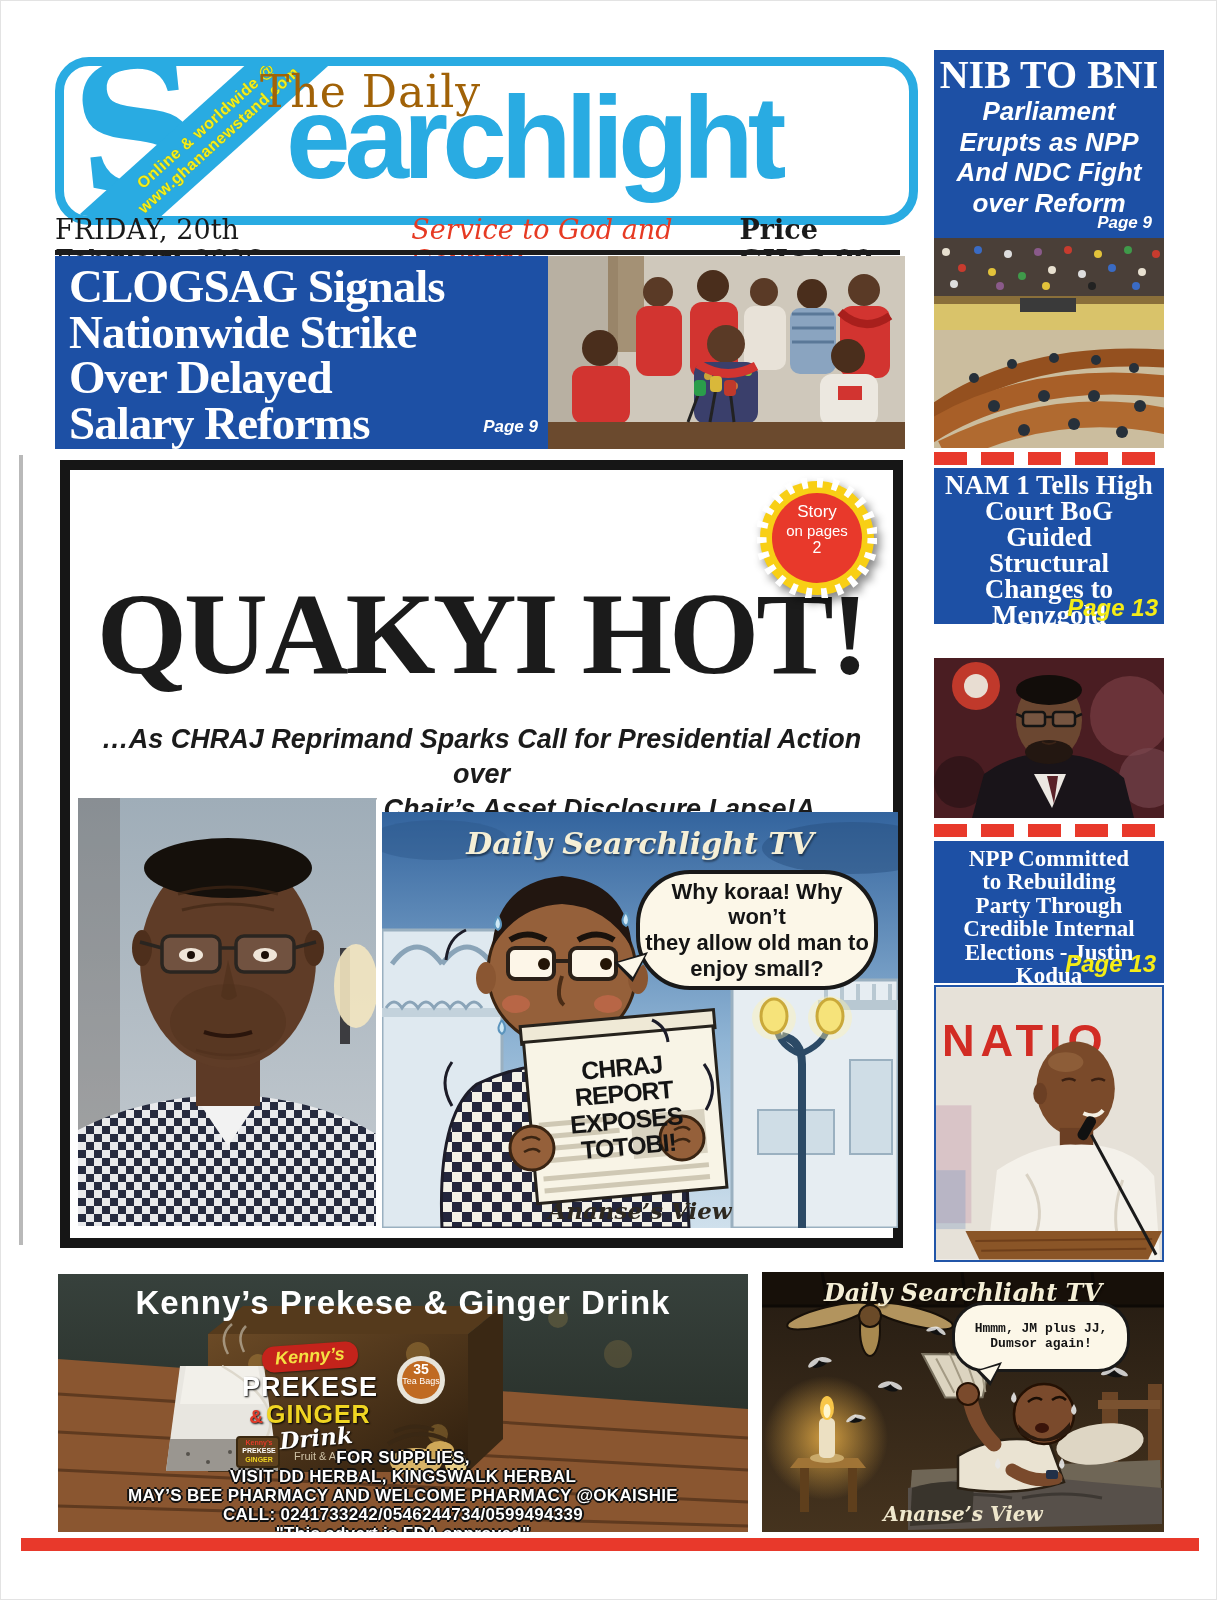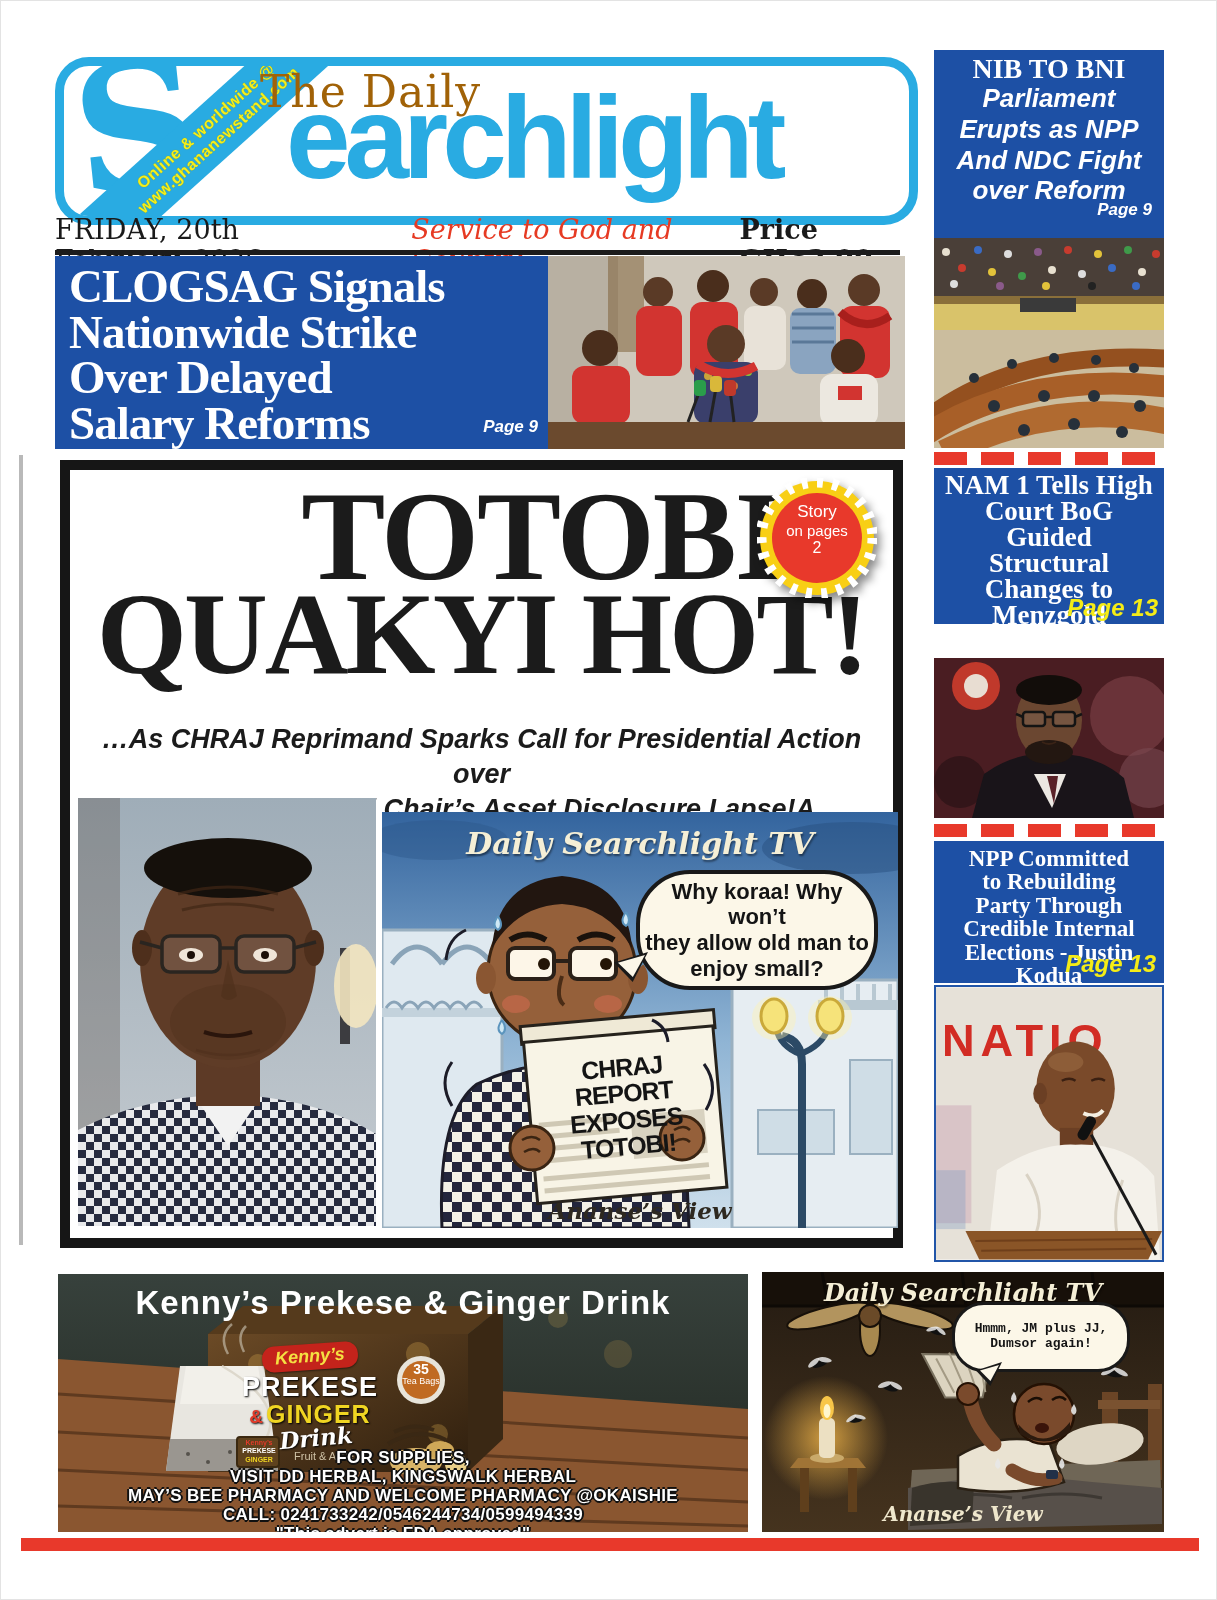--- a/index.html
+++ b/index.html
@@ -30,21 +30,21 @@
             font-family:"DejaVu Serif",serif;font-size:27px;color:#1a1a1a;}
   .motto{font-style:italic;color:#e63a23;margin-left:66px;}
   .price{font-weight:bold;margin-left:52px;}
   .rule{left:55px;top:250px;width:845px;height:4px;border-top:5px solid #1c1c1c;border-bottom:2px solid #444;}
 
   
   .bluebox{background:#1d50a5;color:#fff;text-align:center;}
   .serif-head{font-family:"Liberation Serif","DejaVu Serif",serif;font-weight:bold;}
 
   .nib-box{left:934px;top:50px;width:230px;height:188px;padding-top:4px;box-sizing:border-box;}
-  .nib-title{font-size:28px;line-height:1.05;letter-spacing:0px;}
+  .nib-title{font-size:40px;line-height:1.05;letter-spacing:0px;}
   .nib-sub{font-size:26px;font-style:italic;font-weight:bold;line-height:1.18;}
   .nib-page{font-size:17px;font-style:italic;font-weight:bold;text-align:right;padding-right:12px;margin-top:-6px;}
 
   .parliament{left:934px;top:238px;width:230px;height:210px;}
   .dash{left:934px;width:230px;height:13px;background:repeating-linear-gradient(90deg,#e8392b 0 33px,#fff 33px 47px);}
   .dash1{top:452px;} .dash2{top:824px;}
 
   .nam-box{left:934px;top:468px;width:230px;height:156px;padding-top:5px;box-sizing:border-box;}
   .nam-head{font-size:27px;line-height:.96;}
   .page-yellow{position:absolute;color:#f5ec16;font-style:italic;font-weight:bold;font-size:24px;}
@@ -317,21 +317,20 @@
       <line x1="140" y1="166" x2="152" y2="134" stroke="#222" stroke-width="3"></line>
       <line x1="162" y1="166" x2="168" y2="132" stroke="#222" stroke-width="3"></line>
       <line x1="186" y1="166" x2="182" y2="134" stroke="#222" stroke-width="3"></line>
       <rect x="146" y="124" width="12" height="16" rx="4" fill="#2a9d4a"></rect>
       <rect x="162" y="120" width="12" height="16" rx="4" fill="#d9b83a"></rect>
       <rect x="176" y="124" width="12" height="16" rx="4" fill="#c0392b"></rect>
     </g>
   </svg>
 
   <div class="abs main-box">
-    <div class="abs serif-head h1a">TOTOBI</div>
     <div class="abs serif-head h1b">QUAKYI HOT!</div>
 
     <div class="abs starburst">
       <svg viewBox="0 0 120 120" width="120" height="120">
         <circle cx="60" cy="60" r="57" fill="#f8cf15"></circle>
         <circle cx="60" cy="60" r="56" fill="none" stroke="#ffffff" stroke-width="11" stroke-dasharray="6 9.5"></circle>
         <circle cx="60" cy="60" r="45" fill="#e8392b"></circle>
       </svg>
       <div class="star-txt">
         <div class="s1">Story</div>

